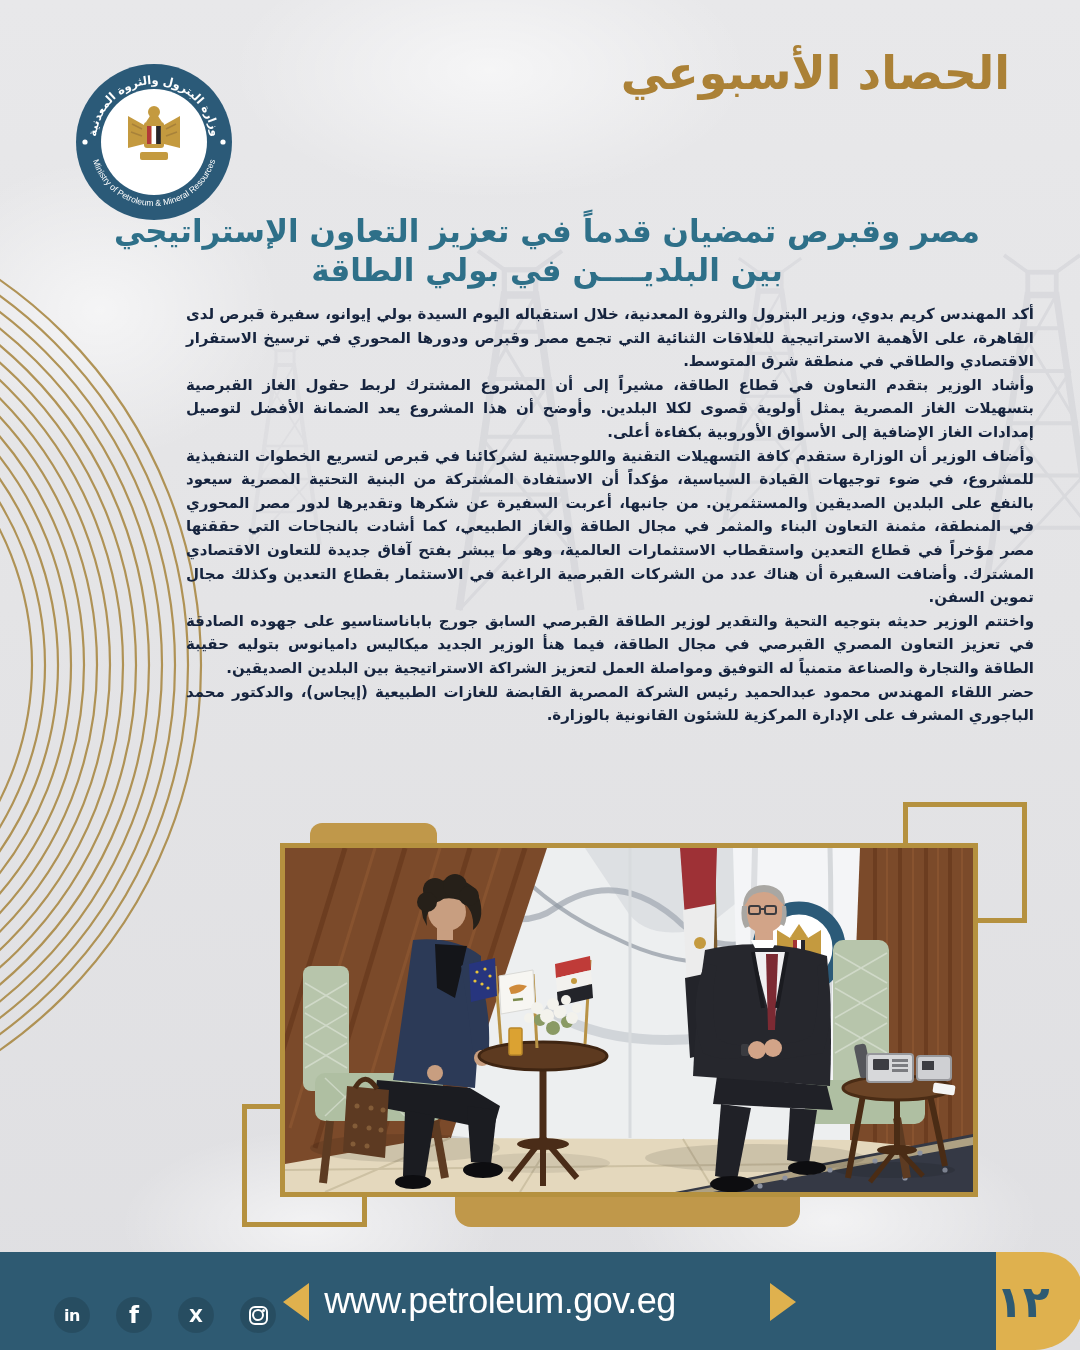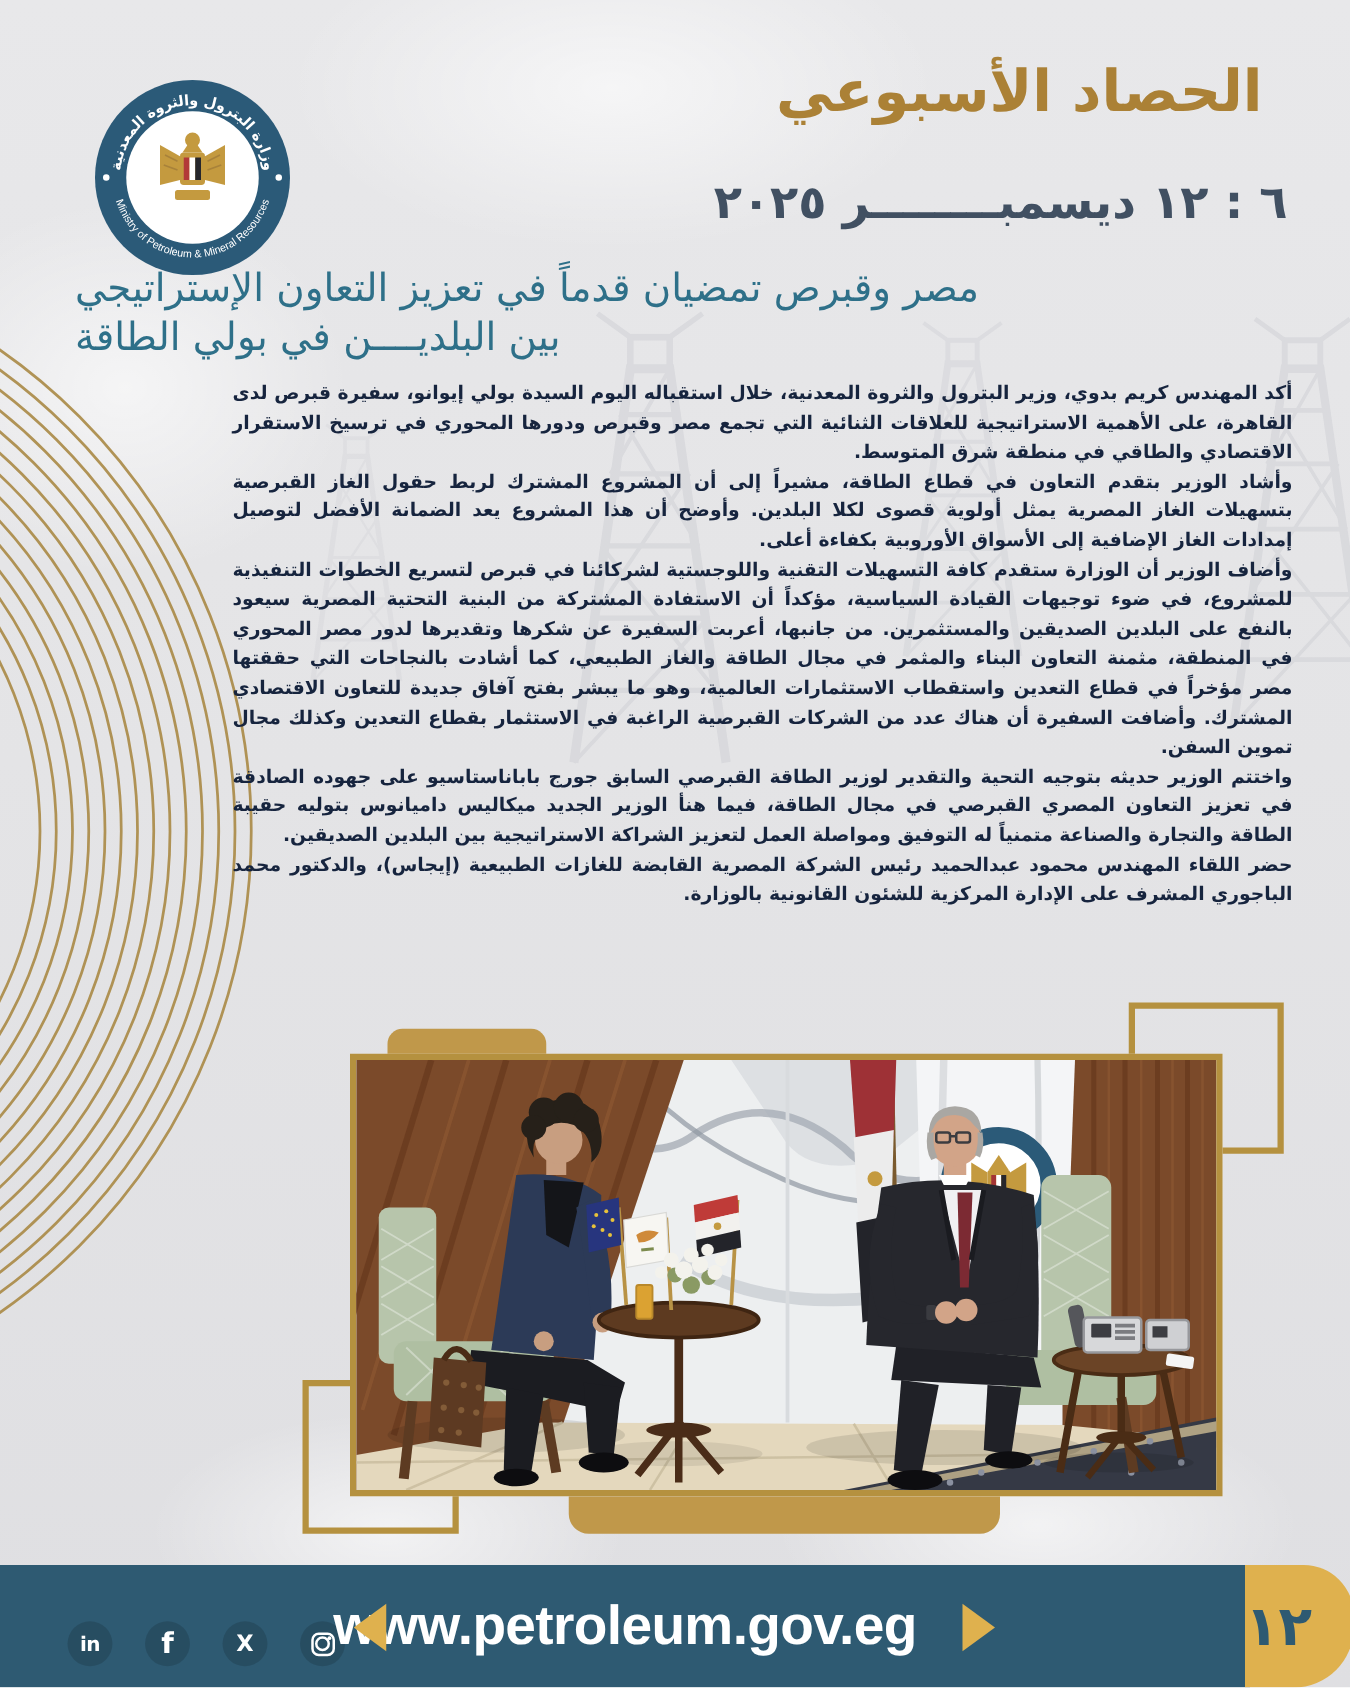--- a/index.html
+++ b/index.html
@@ -15,21 +15,21 @@
     background:radial-gradient(closest-side,rgba(255,255,255,.6),rgba(255,255,255,0))}
   .derricks{position:absolute;left:0;top:0;opacity:.5;color:#c9cad0;z-index:0}
   .arcs{position:absolute;left:0;top:0;z-index:1}
   
   .logo{position:absolute;left:74px;top:62px;width:160px;height:160px;z-index:2}
   .title{position:absolute;right:70px;top:46px;z-index:2;direction:rtl;
     font-size:46px;font-weight:700;color:var(--gold,#ab8136)}
   .date{position:absolute;right:50px;top:140px;z-index:2;direction:rtl;
     font-size:37px;font-weight:700;color:var(--date-color,#415062)}
   .headline{position:absolute;right:46px;left:60px;top:212px;z-index:2;direction:rtl;
-    text-align:left;font-size:31px;line-height:39px;font-weight:400;
+    text-align:center;font-size:31px;line-height:39px;font-weight:700;
     color:var(--headline-color,#2e7089)}
   .body-text{position:absolute;right:46px;left:186px;top:303px;z-index:2;direction:rtl;
     text-align:justify;text-align-last:right;font-size:15px;line-height:23.6px;
     font-weight:700;color:var(--body-color,#16243e)}
   .body-text p{margin:0}
   
   .frame-sq{position:absolute;border:5px solid var(--gold-frame,#b5913f);z-index:2}
   .sq-tr{left:903px;top:802px;width:124px;height:121px}
   .sq-bl{left:242px;top:1104px;width:125px;height:123px}
   .photo-tab-top{position:absolute;left:310px;top:823px;width:127px;height:26px;
@@ -48,22 +48,22 @@
     display:flex;align-items:center;justify-content:center;color:#fff;cursor:pointer}
   .ic-in{font-size:16px;font-weight:700;letter-spacing:-.5px}
   .ic-f{font-size:23px;font-weight:700}
   .ic-x{font-size:18px;font-weight:700}
   .ig-box{width:19px;height:19px;border:2.2px solid #fff;border-radius:6px;position:relative}
   .ig-box::before{content:"";position:absolute;left:50%;top:50%;width:8px;height:8px;
     border:2.2px solid #fff;border-radius:50%;transform:translate(-50%,-50%)}
   .ig-box::after{content:"";position:absolute;right:1px;top:1px;width:3px;height:3px;
     border-radius:50%;background:#fff}
   .url{position:absolute;left:0;width:1000px;top:0;height:98px;display:flex;
-    align-items:center;justify-content:center;color:#fff;font-weight:700;
-    font-size:44px;letter-spacing:-.5px;font-family:"Liberation Sans",sans-serif}
+    align-items:center;justify-content:center;color:#fff;font-weight:400;
+    font-size:36px;letter-spacing:-.5px;font-family:"Liberation Sans",sans-serif}
   .arrow{position:absolute;width:0;height:0;top:1283px;z-index:5;
     border-top:19px solid transparent;border-bottom:19px solid transparent}
   .arrow-left{left:283px;border-right:26px solid var(--gold-bright,#dfb14e)}
   .arrow-right{left:770px;border-left:26px solid var(--gold-bright,#dfb14e)}
   .page-tab{position:absolute;left:996px;top:1252px;width:87px;height:98px;z-index:5;
     background:var(--gold-bright,#dfb14e);border-radius:0 40px 48px 0;
     display:flex;align-items:center;justify-content:flex-start}
   .page-tab span{font-size:44px;font-weight:700;color:var(--teal-bar,#2e5a72)}
 </style>
 </head>
@@ -141,21 +141,20 @@
             <line x1="103" y1="70" x2="92" y2="74"></line>
         </g>
         <rect x="73" y="64" width="4.6" height="18" fill="#b23a38"></rect>
         <rect x="77.6" y="64" width="4.6" height="18" fill="#ffffff"></rect>
         <rect x="82.2" y="64" width="4.6" height="18" fill="#26262c"></rect>
       </g>
     </svg>
   </div>
 
   <div class="title">الحصاد الأسبوعي</div>
-  <div class="date">٦ : ١٢ ديسمبــــــــر ٢٠٢٥</div>
   <div class="headline">
     <div>مصر وقبرص تمضيان قدماً في تعزيز التعاون الإستراتيجي</div>
     <div>بين البلديــــن في بولي الطاقة</div>
   </div>
 
   <div class="body-text">
     <p>أكد المهندس كريم بدوي، وزير البترول والثروة المعدنية، خلال استقباله اليوم السيدة بولي إيوانو، سفيرة قبرص لدى القاهرة، على الأهمية الاستراتيجية للعلاقات الثنائية التي تجمع مصر وقبرص ودورها المحوري في ترسيخ الاستقرار الاقتصادي والطاقي في منطقة شرق المتوسط.</p>
     <p>وأشاد الوزير بتقدم التعاون في قطاع الطاقة، مشيراً إلى أن المشروع المشترك لربط حقول الغاز القبرصية بتسهيلات الغاز المصرية يمثل أولوية قصوى لكلا البلدين. وأوضح أن هذا المشروع يعد الضمانة الأفضل لتوصيل إمدادات الغاز الإضافية إلى الأسواق الأوروبية بكفاءة أعلى.</p>
     <p>وأضاف الوزير أن الوزارة ستقدم كافة التسهيلات التقنية واللوجستية لشركائنا في قبرص لتسريع الخطوات التنفيذية للمشروع، في ضوء توجيهات القيادة السياسية، مؤكداً أن الاستفادة المشتركة من البنية التحتية المصرية سيعود بالنفع على البلدين الصديقين والمستثمرين. من جانبها، أعربت السفيرة عن شكرها وتقديرها لدور مصر المحوري في المنطقة، مثمنة التعاون البناء والمثمر في مجال الطاقة والغاز الطبيعي، كما أشادت بالنجاحات التي حققتها مصر مؤخراً في قطاع التعدين واستقطاب الاستثمارات العالمية، وهو ما يبشر بفتح آفاق جديدة للتعاون الاقتصادي المشترك. وأضافت السفيرة أن هناك عدد من الشركات القبرصية الراغبة في الاستثمار بقطاع التعدين وكذلك مجال تموين السفن.</p>
     <p>واختتم الوزير حديثه بتوجيه التحية والتقدير لوزير الطاقة القبرصي السابق جورج باباناستاسيو على جهوده الصادقة في تعزيز التعاون المصري القبرصي في مجال الطاقة، فيما هنأ الوزير الجديد ميكاليس داميانوس بتوليه حقيبة الطاقة والتجارة والصناعة متمنياً له التوفيق ومواصلة العمل لتعزيز الشراكة الاستراتيجية بين البلدين الصديقين.</p>

